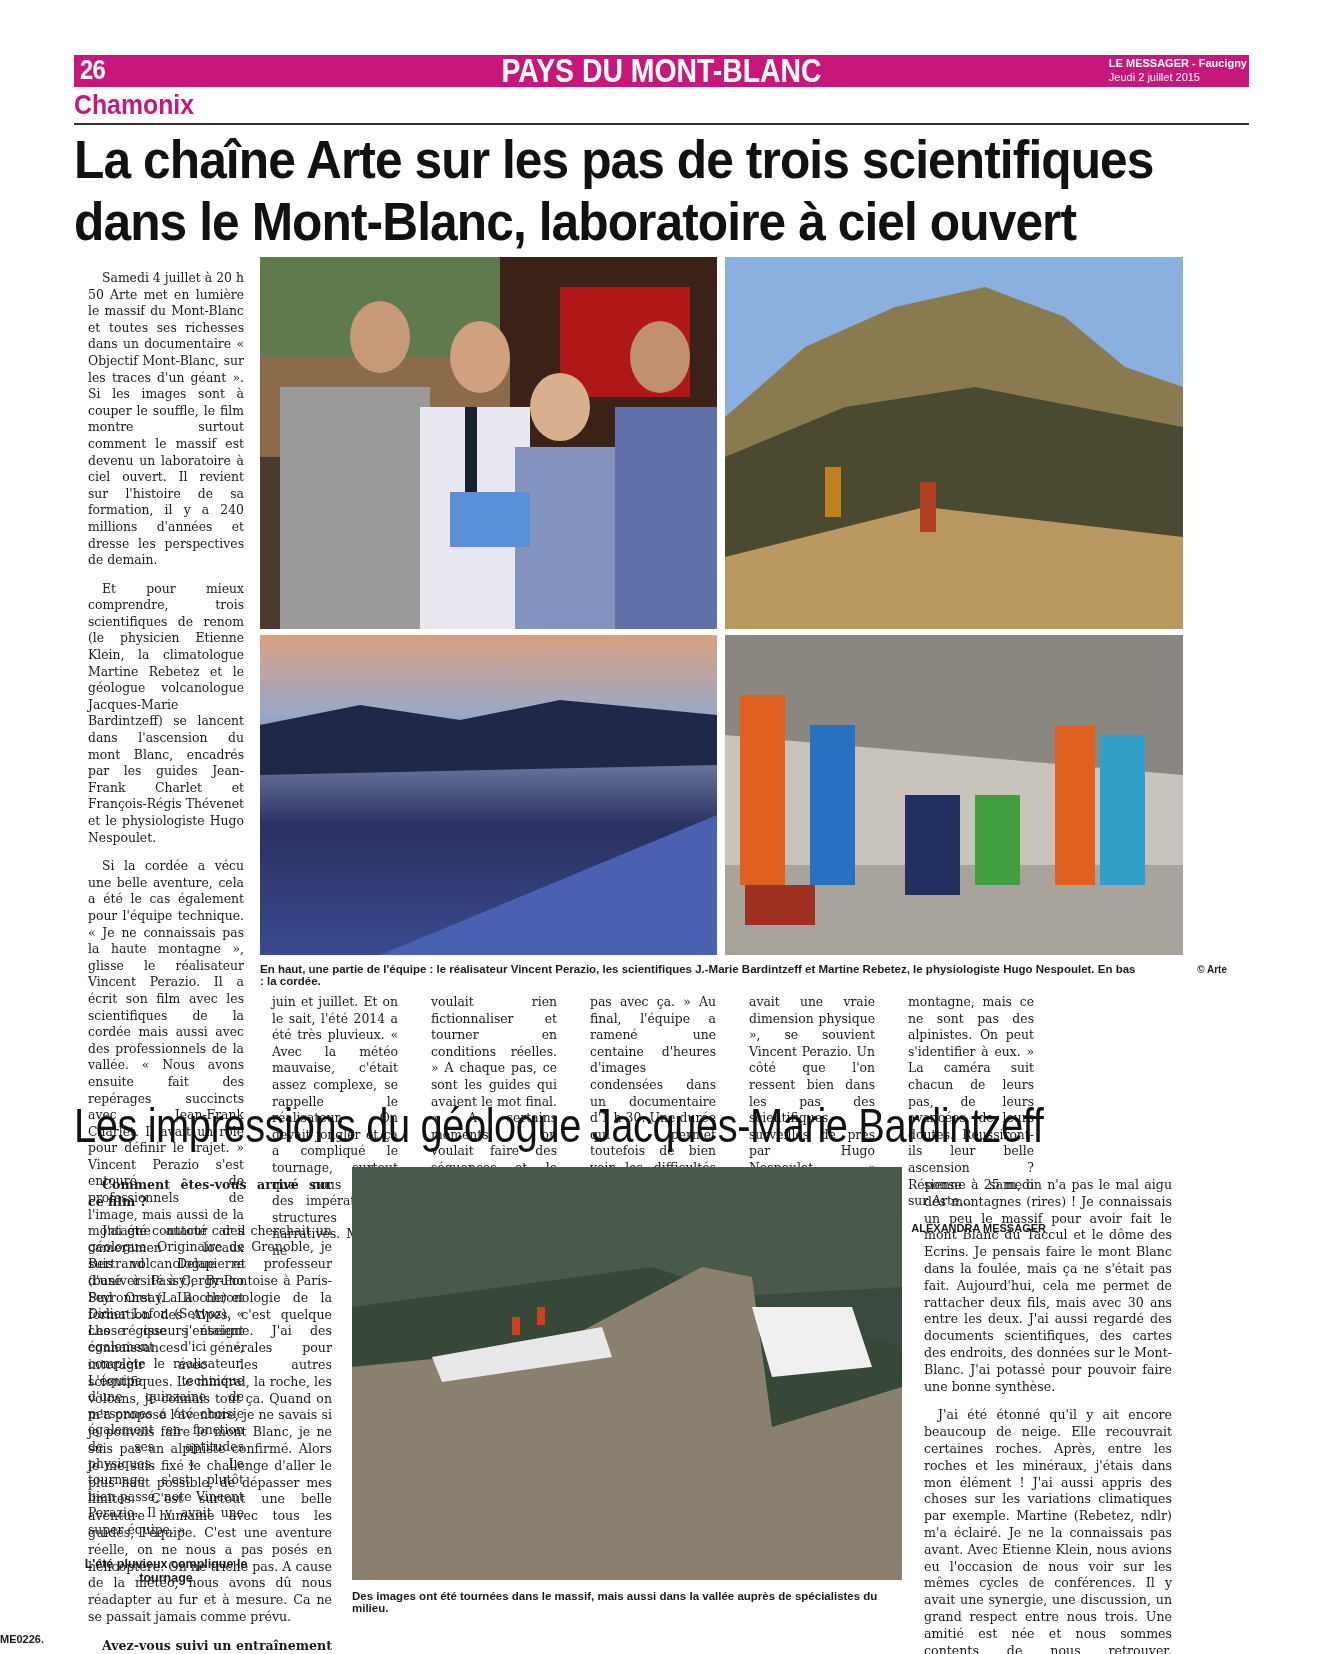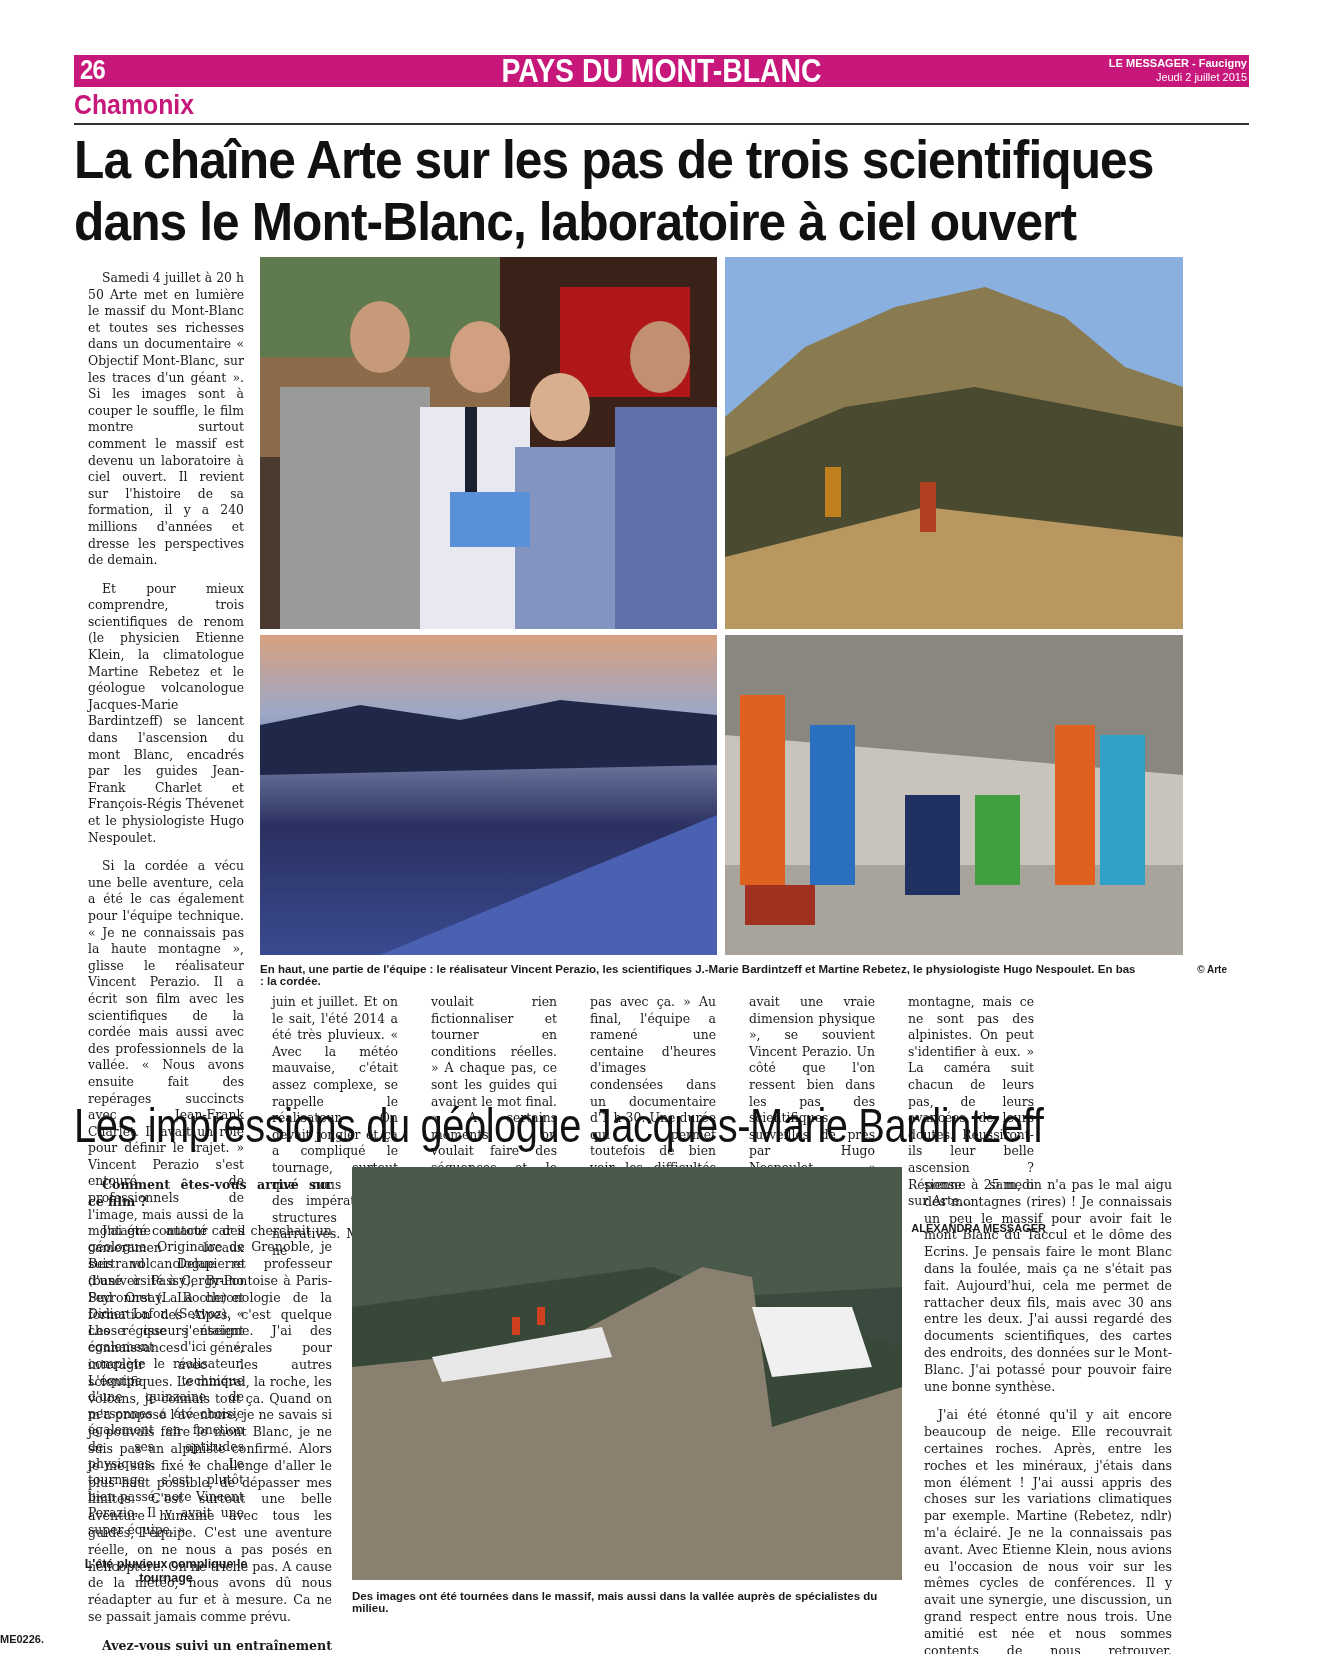--- a/index.html
+++ b/index.html
@@ -1,20 +1,20 @@
 <!DOCTYPE html>
 <html><head>
 <meta charset="utf-8">
 <style>
   html,body{margin:0;padding:0;background:#fff;}
   body{width:1323px;height:1654px;position:relative;overflow:hidden;font-family:"DejaVu Serif",serif;color:#1a1a1a;}
   .band{position:absolute;left:74px;top:55px;width:1175px;height:32px;background:#c8177a;}
   .pnum{position:absolute;left:80px;top:54px;font:bold 28px "Liberation Sans",sans-serif;color:#fff;letter-spacing:-1px;transform:scaleX(0.85);transform-origin:left;}
   .section{position:absolute;left:0;width:1323px;top:52px;text-align:center;font:bold 33px "Liberation Sans",sans-serif;color:#fff;transform:scaleX(0.86);}
-  .paper{position:absolute;right:76px;top:56px;text-align:right;font:bold 11px "Liberation Sans",sans-serif;color:#fff;line-height:14px;}
+  .paper{position:absolute;right:76px;top:56px;font:bold 11px "Liberation Sans",sans-serif;color:#fff;line-height:14px;}
   .paper .d{font-weight:normal;}
   .town{position:absolute;left:74px;top:90px;font:bold 27px "Liberation Sans",sans-serif;color:#c8177a;transform:scaleX(0.92);transform-origin:left;}
   .rule{position:absolute;left:74px;width:1175px;top:123px;height:2px;background:#333;}
   .h1{position:absolute;left:74px;top:128px;width:1180px;font:bold 54px/62px "Liberation Sans",sans-serif;color:#111;letter-spacing:-1px;transform:scaleX(0.92);transform-origin:left;}
   .col{position:absolute;font-size:12.4px;line-height:16.6px;text-align:justify;hyphens:auto;}
   .col p{margin:12px;text-indent:14px;}
   .col p.q{font-weight:bold;}
   .subhead{font:bold 12.5px "Liberation Sans",sans-serif;text-align:center;margin:18px 0 10px;}
   .photo{position:absolute;overflow:hidden;}
   .caption{position:absolute;font:bold 11.5px "Liberation Sans",sans-serif;}

